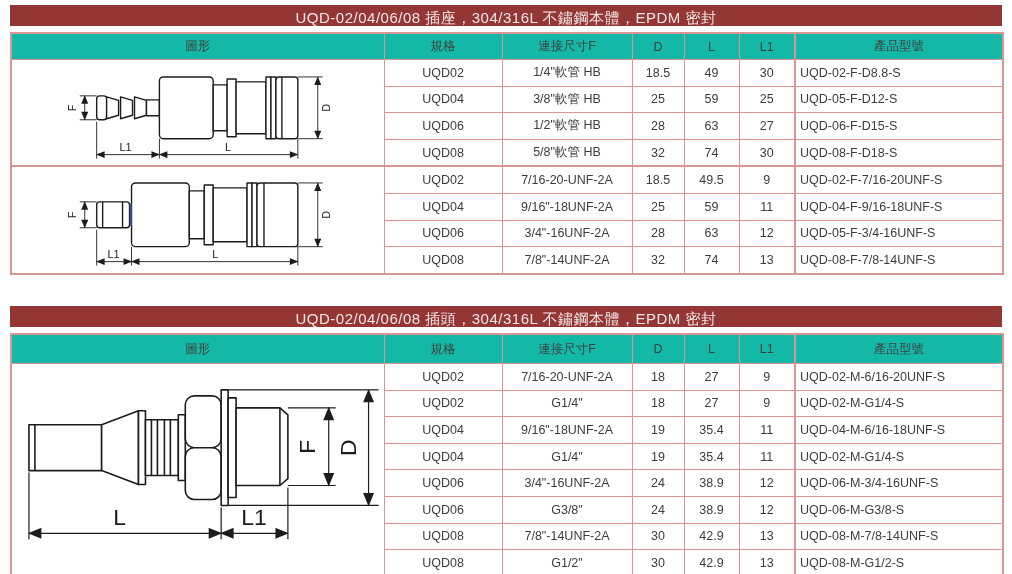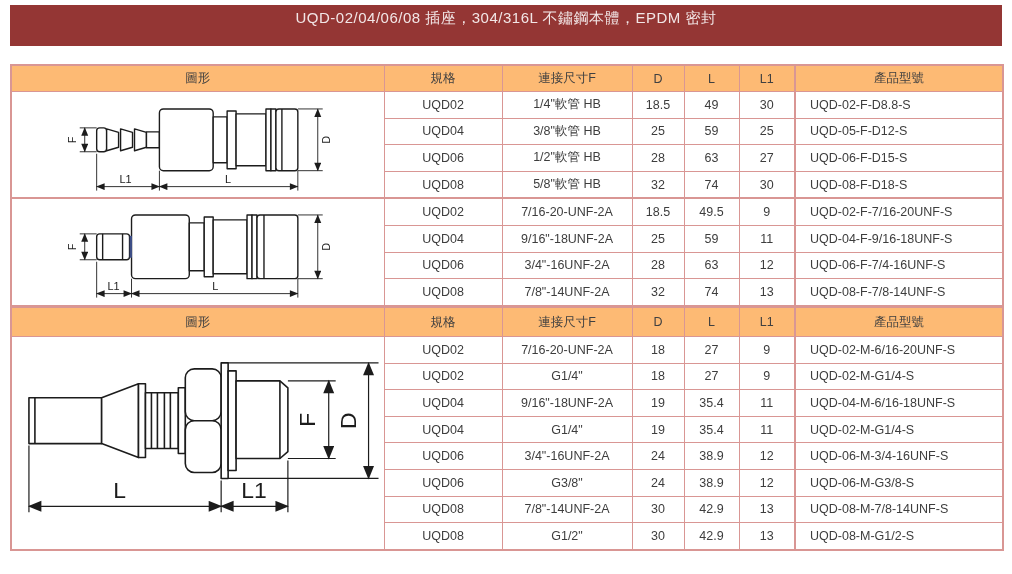--- a/index.html
+++ b/index.html
@@ -1,29 +1,29 @@
 <!DOCTYPE html>
 <html><head>
 <meta charset="utf-8">
 <style>
   html,body{margin:0;padding:0;background:#ffffff;}
   body{font-family:"Liberation Sans",sans-serif;}
   .sheet{position:relative;width:1012px;height:574px;background:#fff;overflow:hidden;}
   .tbl-wrap{position:absolute;left:10px;width:992px;}
   #t1{top:5px;}
   #t2{top:306px;}
-  .title-bar{height:41px;line-height:25px;background:#943634;color:#f2e6e6;
-    text-align:center;font-size:15px;letter-spacing:.5px;margin-bottom:18px;}
+  .title-bar{height:21px;line-height:25px;background:#943634;color:#f2e6e6;
+    text-align:center;font-size:15px;letter-spacing:.5px;margin-bottom:6px;}
   table{border-collapse:collapse;table-layout:fixed;width:992px;border:2px solid #d99694;background:#fff;}
-  th{background:#fdba74;color:#404040;font-weight:400;font-size:12.5px;height:25px;
+  th{background:#14b8a6;color:#404040;font-weight:400;font-size:12.5px;height:25px;
      border:1px solid #d99694;padding:0 14px;overflow:hidden;white-space:nowrap;text-align:center;}
   #t2 th{height:28px;}
   td{border:1px solid #d99694;font-size:12.5px;color:#3d3d3d;height:25.6px;
      text-align:center;padding:0 2px;overflow:hidden;white-space:nowrap;}
-  td.model{text-align:left;padding:0 0 0 14px;border-left:2px solid #d99694;}
+  td.model{text-align:left;padding:0 0 0 4px;border-left:2px solid #d99694;}
   th.model-h{border-left:2px solid #d99694;margin-left:7px;}
   tr.grp td{border-top:2px solid #d99694;}
   td.fig{padding:0;line-height:0;vertical-align:middle;background:#fff;}
   td.fig svg{display:block;width:100%;height:auto;}
   svg text{font-family:"Liberation Sans",sans-serif;fill:#1c1c1c;}
   .dim-label{font-size:11px;}
   .dim-label-lg{font-size:23px;}
   .part{stroke:#1c1c1c;fill:#ffffff;stroke-width:1.4;stroke-linejoin:round;}
   .part3{stroke:#1c1c1c;fill:#ffffff;stroke-width:1.6;stroke-linejoin:round;}
   .dim{stroke:#1c1c1c;fill:none;stroke-width:0.9;}
@@ -189,35 +189,36 @@
           <td>59</td>
           <td>11</td>
           <td class="model">UQD-04-F-9/16-18UNF-S</td>
         </tr>
         <tr>
           <td>UQD06</td>
           <td>3/4"-16UNF-2A</td>
           <td>28</td>
           <td>63</td>
           <td>12</td>
-          <td class="model">UQD-06-F-7/4-16UNF-S</td>
+          <td class="model">UQD-05-F-3/4-16UNF-S</td>
         </tr>
         <tr>
           <td>UQD08</td>
           <td>7/8"-14UNF-2A</td>
           <td>32</td>
           <td>74</td>
           <td>13</td>
           <td class="model">UQD-08-F-7/8-14UNF-S</td>
         </tr>
       </tbody>
     </table>
   </div>
 
   <div class="tbl-wrap" id="t2">
+    <div class="title-bar">UQD-02/04/06/08 插頭，304/316L 不鏽鋼本體，EPDM 密封</div>
     <table>
       <colgroup>
         <col style="width:373px">
           <col style="width:118px">
           <col style="width:130px">
         <col style="width:52px">
           <col style="width:55px">
           <col style="width:56px">
           <col style="width:208px">
       </colgroup>

